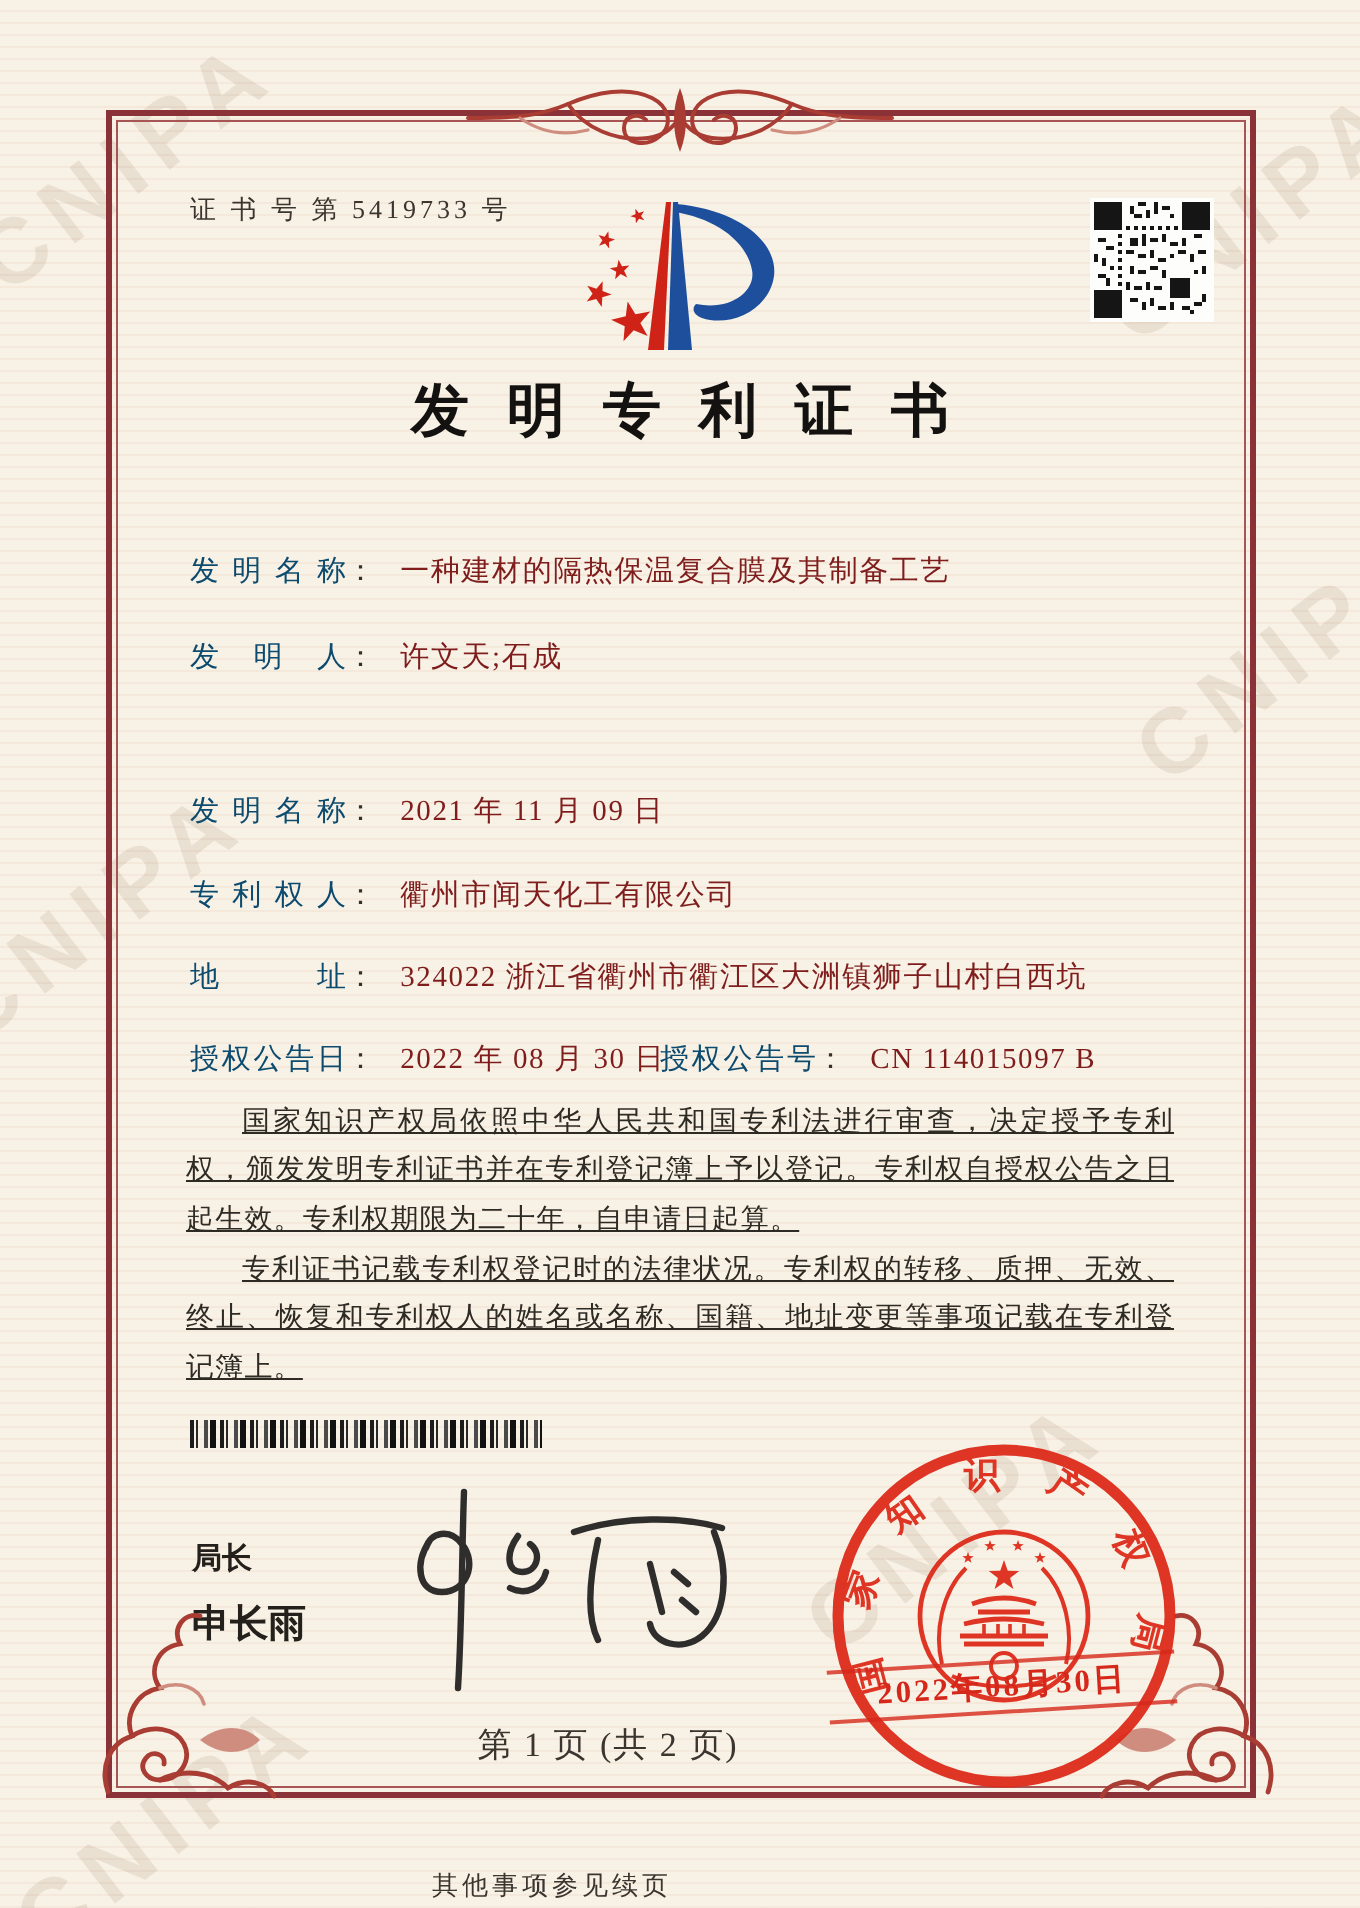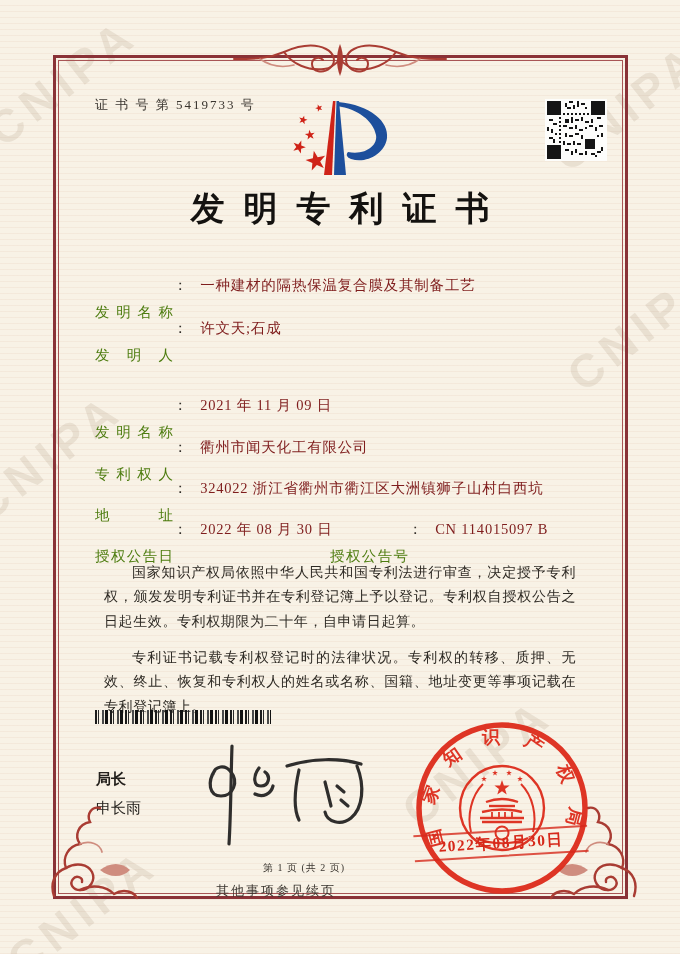--- a/index.html
+++ b/index.html
@@ -19,49 +19,49 @@
     color:rgba(148,122,92,.15); transform:rotate(-38deg); white-space:nowrap;}
   .frame-outer{ position:absolute; left:53px; top:55px; width:569px; height:838px;
     border:3px solid #8a3237; z-index:1;}
   .frame-inner{ position:absolute; inset:2px; border:1px solid #a85555;}
   .orn{ position:absolute; z-index:3; }
   .cert-no{ position:absolute; left:95px; top:96px; z-index:2;
     font-size:13px; letter-spacing:2px; color:#3a352f;}
   .logo{ position:absolute; left:281px; top:95px; z-index:2;}
   .qr{ position:absolute; left:545px; top:99px; z-index:2; background:#fdfdfb; padding:2px;}
   .title{ position:absolute; left:0; top:186px; width:680px; z-index:2;
-    text-align:center; font-size:34px; font-weight:bold; color:#141210;
+    text-align:center; font-size:29px; font-weight:bold; color:#141210;
     letter-spacing:19px; text-indent:19px; margin:0;}
   .field-row{ position:absolute; left:95px; z-index:2; font-size:14.5px; white-space:nowrap;}
   .flabel{ display:inline-block; width:78px; text-align:justify; text-align-last:justify;
-    color:#4d7c0f; vertical-align:top;margin-top:27px;}
+    color:#0c4a6e; vertical-align:top;}
   .fcolon{ color:#332f2a;}
   .fvalue{ margin-left:9px; color:#7f1d1d; letter-spacing:.8px;}
   .field-inline{ position:absolute; white-space:nowrap;}
   .paras{ position:absolute; left:92px; top:549px; width:496px; z-index:2;
     font-size:14px; line-height:1.74; letter-spacing:.6px; text-align:justify; color:#2e2a24;}
-  .paras p{ margin:12px; text-indent:2em;}
+  .paras p{ margin:1px; text-indent:2em;text-decoration:underline;}
   .barcode{ position:absolute; left:95px; top:710px; width:176px; height:14px; z-index:2;
     background:repeating-linear-gradient(90deg,
       #1c1c1c 0 2px, transparent 2px 3px, #2a2a2a 3px 4px, transparent 4px 7px,
       #4a4a4a 7px 9px, transparent 9px 10px, #111 10px 13px, transparent 13px 15px);}
   .sig-title{ position:absolute; left:96px; top:770px; z-index:2;
     font-family:Liberation Sans, sans-serif; font-size:15px; font-weight:600; color:#24211d;}
   .sig-name{ position:absolute; left:96px; top:799px; z-index:2;
-    font-family:"Liberation Sans","DejaVu Sans",sans-serif; font-size:15px; font-weight:400; color:#24211d;}
+    font-family:"Liberation Sans","DejaVu Sans",sans-serif; font-size:19px; font-weight:700; color:#24211d;}
   .signature{ position:absolute; left:195px; top:742px; z-index:4;}
   .seal{ position:absolute; left:412px; top:718px; z-index:5; opacity:.95;}
   .seal-date{ position:absolute; left:414px; top:830px; width:174px; z-index:6;
     transform:rotate(-3.5deg); text-align:center; color:#d6281a; font-weight:bold;
     font-size:15.5px; letter-spacing:1.5px;
     border-top:2px solid rgba(214,40,26,.8); border-bottom:2px solid rgba(214,40,26,.8);
     padding:1px 0;}
   .page-num{ position:absolute; left:0; top:861px; width:608px; z-index:2;
-    text-align:center; font-size:10px; letter-spacing:1px; color:#3a352f;}
-  .footer-note{ position:absolute; left:0; top:882px; width:552px; z-index:2;
+    text-align:center; font-size:17px; letter-spacing:1px; color:#3a352f;}
+  .footer-note{ position:absolute; left:0; top:934px; width:552px; z-index:2;
     text-align:center; font-size:13px; letter-spacing:2px; color:#3a352f;}
   svg{ display:block; }
 </style>
 </head>
 <body>
 
 <div class="page">
 
   <div class="wm" style="left:-25px;top:55px;">CNIPA</div>
   <div class="wm" style="left:540px;top:80px;">CNIPA</div>

